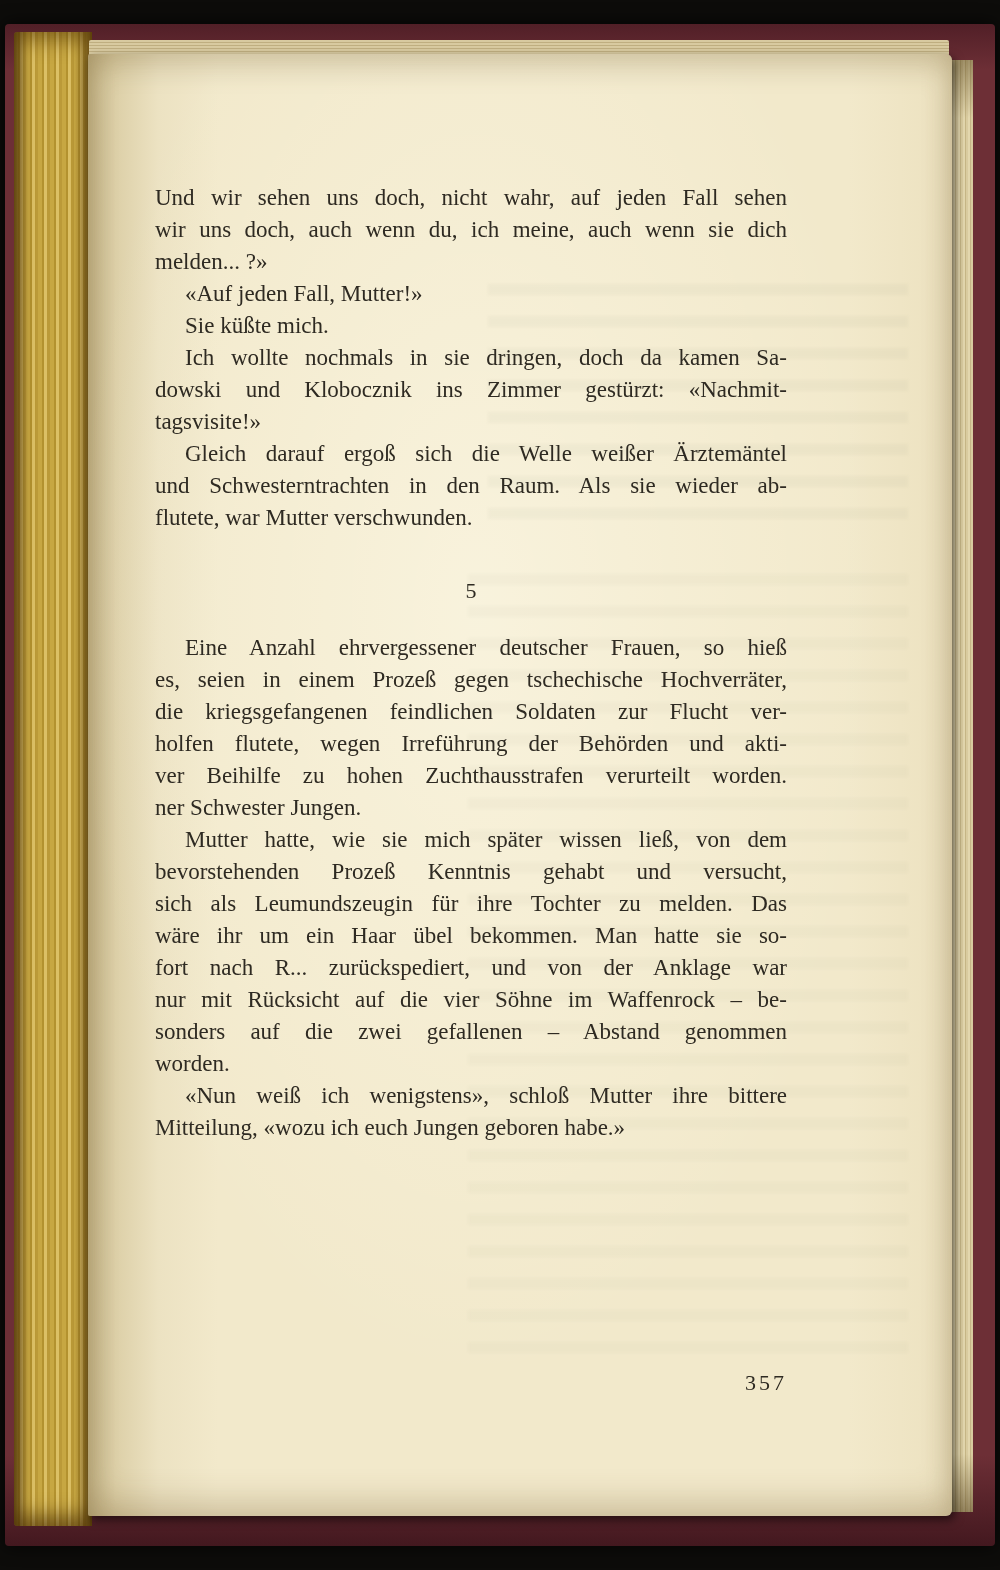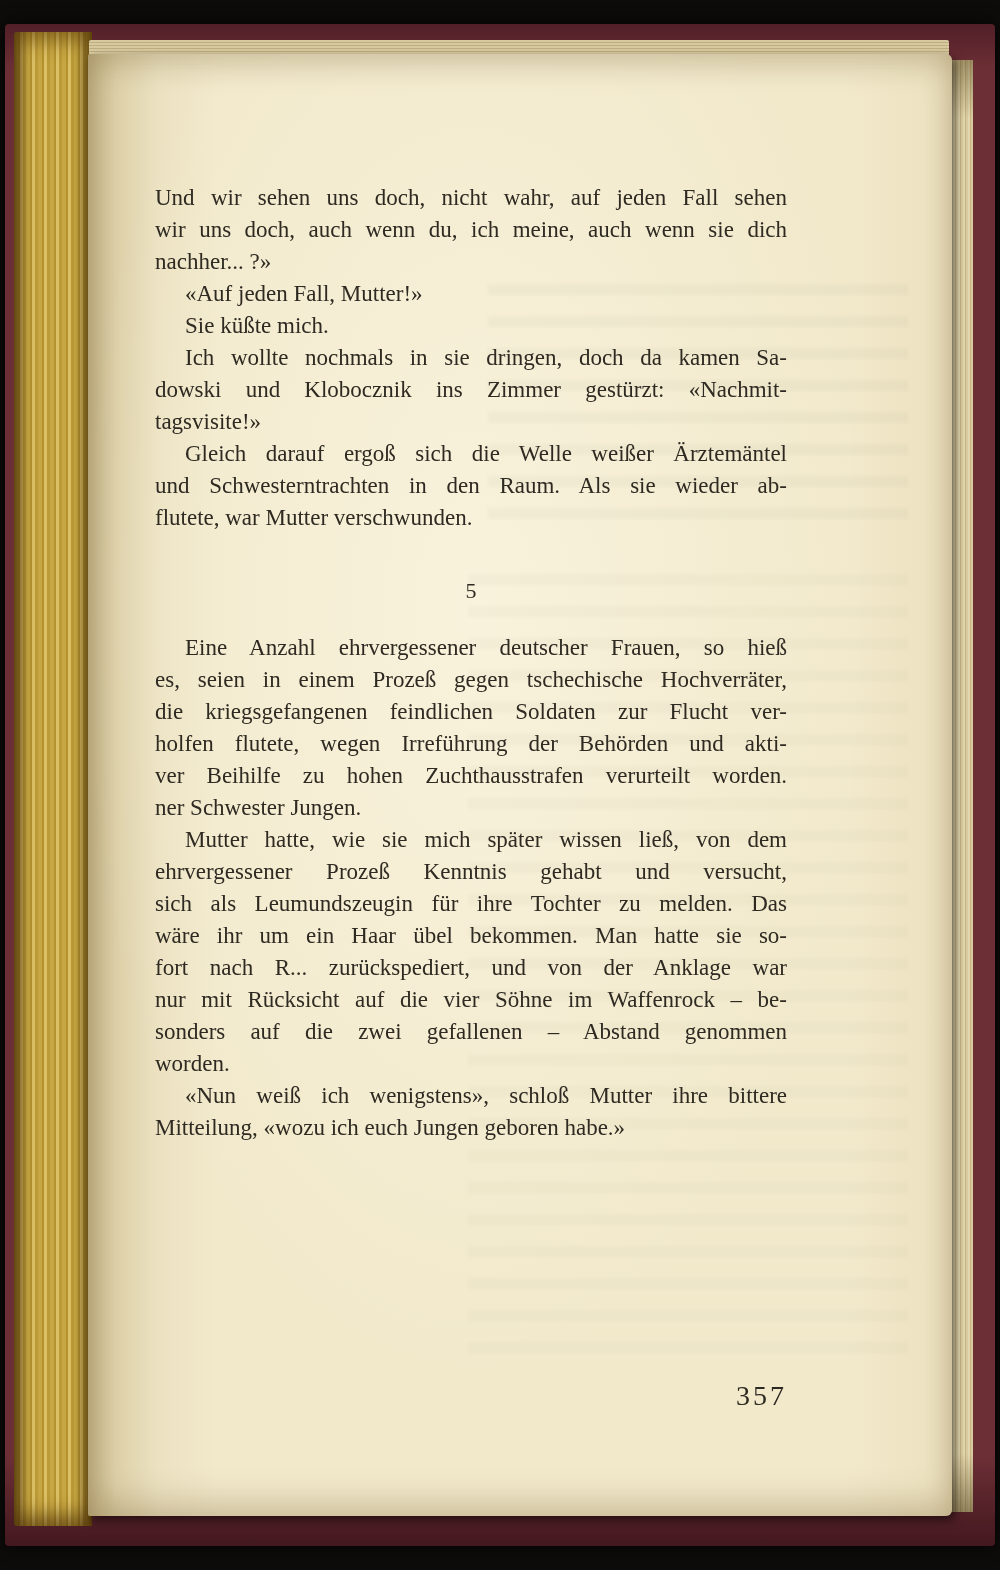--- a/index.html
+++ b/index.html
@@ -61,40 +61,40 @@
     height:32px;overflow:hidden;white-space:nowrap;
     text-align:justify;text-align-last:justify;
   }
   .line.last{text-align-last:left;}
   .line.indent{text-indent:30px;}
   .section-break{
     height:32px;margin:41px 0 25px;
     text-align:center;font-size:22px;
   }
   .page-number{
-    margin-top:13px;text-align:right;
-    font-size:28px;letter-spacing:3px;padding-right:0;
+    text-align:right;
+    font-size:22px;letter-spacing:3px;padding-right:0;
   }
 </style>
 </head>
 <body>
 
 <div class="book">
   <div class="gilt-edge"></div>
   <div class="page-top-edge"></div>
   <div class="page-stack-right"></div>
   <div class="page">
     <div class="bleed b1"></div>
     <div class="bleed b2"></div>
     <div class="text-column">
 
     <div class="paragraph">
           <div class="line">Und wir sehen uns doch, nicht wahr, auf jeden Fall sehen</div>
           <div class="line">wir uns doch, auch wenn du, ich meine, auch wenn sie dich</div>
-          <div class="line last">nachher... ?»</div>
+          <div class="line last">melden... ?»</div>
         </div>
         <div class="paragraph">
           <div class="line last indent">«Auf jeden Fall, Mutter!»</div>
         </div>
         <div class="paragraph">
           <div class="line last indent">Sie küßte mich.</div>
         </div>
         <div class="paragraph">
           <div class="line indent">Ich wollte nochmals in sie dringen, doch da kamen Sa-</div>
           <div class="line">dowski und Klobocznik ins Zimmer gestürzt: «Nachmit-</div>
@@ -109,21 +109,21 @@
         <div class="paragraph">
           <div class="line indent">Eine Anzahl ehrvergessener deutscher Frauen, so hieß</div>
           <div class="line">es, seien in einem Prozeß gegen tschechische Hochverräter,</div>
           <div class="line">die kriegsgefangenen feindlichen Soldaten zur Flucht ver-</div>
           <div class="line">holfen flutete, wegen Irreführung der Behörden und akti-</div>
           <div class="line">ver Beihilfe zu hohen Zuchthausstrafen verurteilt worden.</div>
           <div class="line last">ner Schwester Jungen.</div>
         </div>
         <div class="paragraph">
           <div class="line indent">Mutter hatte, wie sie mich später wissen ließ, von dem</div>
-          <div class="line">ehrvergessener Prozeß Kenntnis gehabt und versucht,</div>
+          <div class="line">bevorstehenden Prozeß Kenntnis gehabt und versucht,</div>
           <div class="line">sich als Leumundszeugin für ihre Tochter zu melden. Das</div>
           <div class="line">wäre ihr um ein Haar übel bekommen. Man hatte sie so-</div>
           <div class="line">fort nach R... zurückspediert, und von der Anklage war</div>
           <div class="line">nur mit Rücksicht auf die vier Söhne im Waffenrock – be-</div>
           <div class="line">sonders auf die zwei gefallenen – Abstand genommen</div>
           <div class="line last">worden.</div>
         </div>
         <div class="paragraph">
           <div class="line indent">«Nun weiß ich wenigstens», schloß Mutter ihre bittere</div>
           <div class="line last">Mitteilung, «wozu ich euch Jungen geboren habe.»</div>

